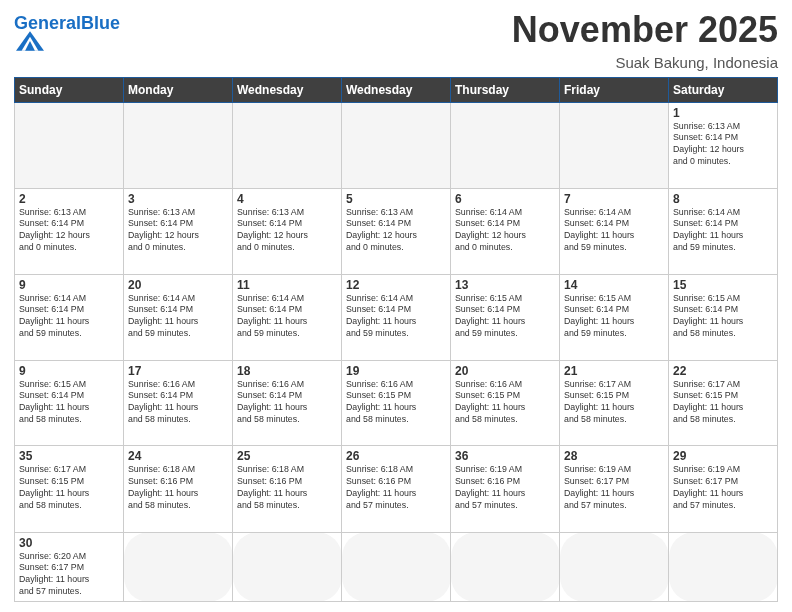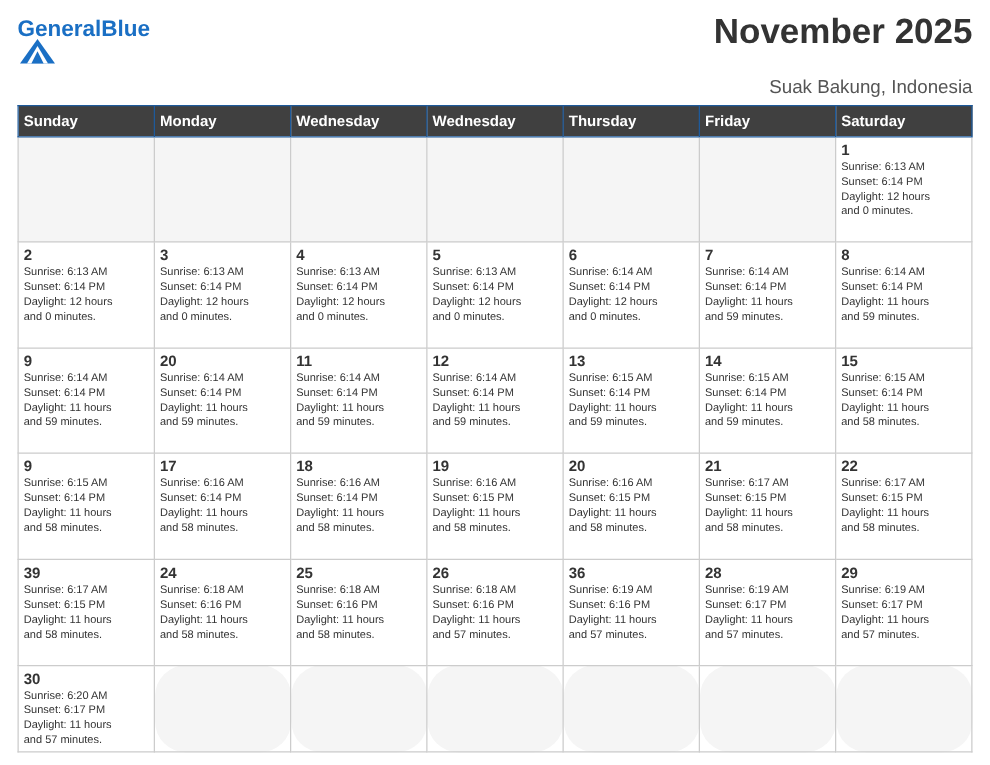--- a/index.html
+++ b/index.html
@@ -40,29 +40,29 @@
     .logo-icon {
       width: 28px;
       height: 22px;
       margin-left: 2px;
       margin-top: -2px;
     }
     .title-block {
       text-align: right;
     }
     .month-title {
-      font-size: 28px;
+      font-size: 36px;
       font-weight: bold;
       color: #333;
       line-height: 1.1;
     }
     .location-title {
       font-size: 15px;
       color: #555;
-      margin-top: 20px;
+      margin-top: 4px;
     }
     .calendar {
       flex: 1;
       border: 1px solid #ccc;
       border-collapse: collapse;
       width: 100%;
       table-layout: fixed;
     }
     .calendar th {
       background: #404040;
@@ -300,21 +300,21 @@
           <td>
             <span class="day-number">22</span>
             <div class="day-info" style="white-space: pre-line;">Sunrise: 6:17 AM
 Sunset: 6:15 PM
 Daylight: 11 hours
 and 58 minutes.</div>
           </td>
         </tr>
         <tr>
           <td>
-            <span class="day-number">39</span>
+            <span class="day-number">35</span>
             <div class="day-info" style="white-space: pre-line;">Sunrise: 6:17 AM
 Sunset: 6:15 PM
 Daylight: 11 hours
 and 58 minutes.</div>
           </td>
           <td>
             <span class="day-number">24</span>
             <div class="day-info" style="white-space: pre-line;">Sunrise: 6:18 AM
 Sunset: 6:16 PM
 Daylight: 11 hours

